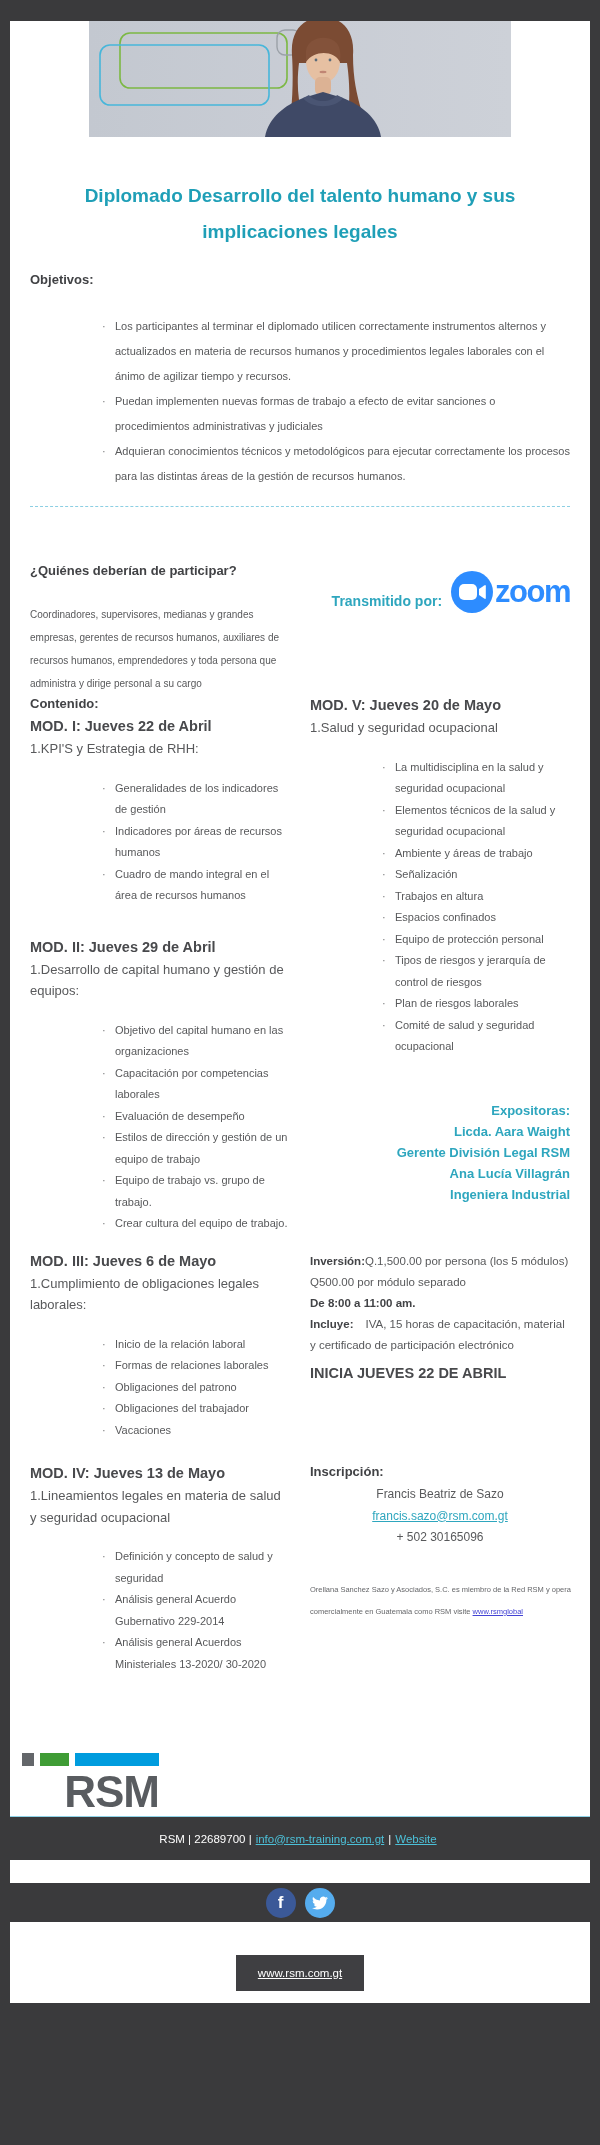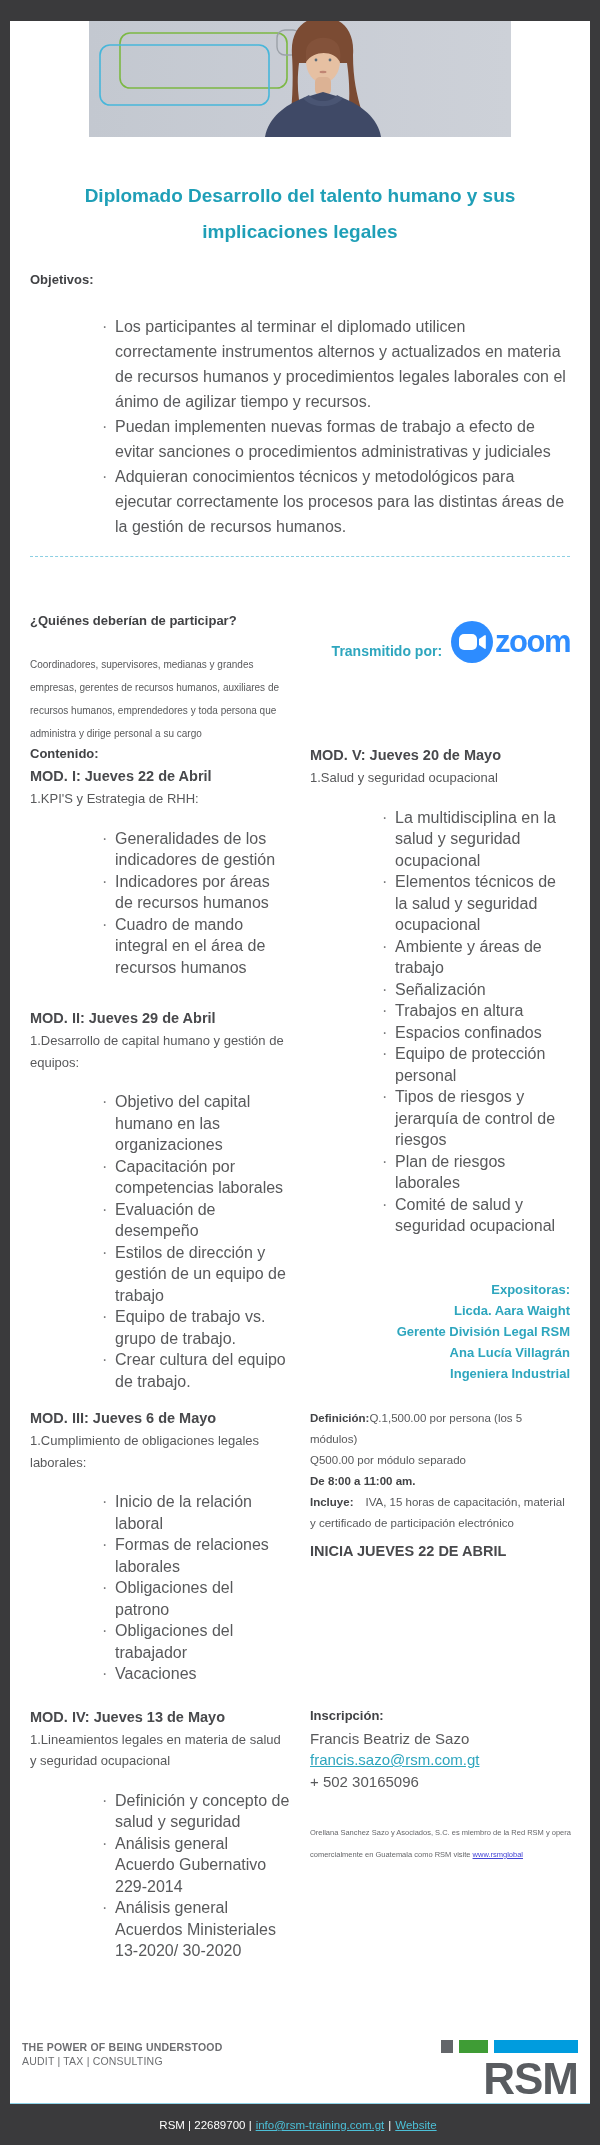--- a/index.html
+++ b/index.html
@@ -11,21 +11,21 @@
   .hero{width:422px;height:116px;margin:11px auto 0;display:block;}
 
   
   .title{margin:41px 20px 0;text-align:center;color:#1f9fb7;font-size:19px;line-height:36px;font-weight:bold;}
 
   .pad{padding:0 20px;}
   .sec-heading{font-size:13px;font-weight:bold;color:#414245;line-height:17px;}
 
   
   ul.bullets{list-style:none;margin:0;padding:0 0 0 70px;}
-  ul.bullets li{position:relative;padding-left:15px;font-size:16px;color:#58595b;}
+  ul.bullets li{position:relative;padding-left:15px;font-size:11px;color:#58595b;}
   ul.bullets li::before{content:"\00b7";position:absolute;left:2px;color:#77787a;}
   .objetivos{margin-top:21px;}
   .objetivos ul{margin-top:26px;}
   .objetivos li{line-height:25px;}
 
   .divider{border-top:1px dashed #8ccfe3;margin:17px 20px 0;height:0;}
 
   
   .grid{display:grid;grid-template-columns:260px 1fr;column-gap:20px;padding:0 20px;margin-top:55px;}
   .cell{min-width:0;}
@@ -47,21 +47,21 @@
 
   .row3{margin-top:16px;}
   .row4{margin-top:22px;}
 
   .inv p{margin:0;font-size:11.5px;line-height:21px;color:#58595b;}
   .inv b{color:#424346;}
   .inv .sched{font-weight:bold;color:#424346;}
   .inv .incluye-label{margin-right:12px;}
   .inicia{font-size:14.5px;font-weight:bold;color:#48494c;line-height:24px;margin-top:5px;}
 
-  .insc .line{margin:0;font-size:15px;line-height:21.5px;color:#58595b;}
+  .insc .line{margin:0;font-size:12px;line-height:21.5px;color:#58595b;text-align:center;}
   .insc .sec-heading{margin-bottom:4px;}
   a.teal-link{color:#2ea6be;text-decoration:underline;}
   .disclaimer{margin-top:30px;width:282px;font-size:7.5px;line-height:22px;color:#66676a;}
   a.blue-link{color:#4343d4;text-decoration:underline;}
 
   
   .rsm-footer{margin-top:78px;display:flex;justify-content:space-between;align-items:flex-start;padding:0 12px 0 12px;}
   .tagline{font-size:10.5px;font-weight:bold;color:#6d6e71;line-height:14px;letter-spacing:0.2px;}
   .services{font-size:10.5px;color:#6d6e71;line-height:14px;letter-spacing:0.2px;}
   .logo-col{text-align:right;}
@@ -214,21 +214,21 @@
 
           <li>Inicio de la relación laboral</li>
               <li>Formas de relaciones laborales</li>
               <li>Obligaciones del patrono</li>
               <li>Obligaciones del trabajador</li>
               <li>Vacaciones</li>
             </ul>
         </div>
       </div>
       <div class="cell row3 inv">
-        <p><b>Definición:</b><span>Q.1,500.00 por persona (los 5 módulos)</span></p>
+        <p><b>Inversión:</b><span>Q.1,500.00 por persona (los 5 módulos)</span></p>
         <p>Q500.00 por módulo separado</p>
         <p class="sched">De 8:00 a 11:00 am.</p>
         <p><b class="incluye-label">Incluye:</b><span>IVA, 15 horas de capacitación, material y certificado de participación electrónico</span></p>
         <div class="inicia">INICIA JUEVES 22 DE ABRIL</div>
       </div>
 
       <div class="cell row4">
         <div class="module">
           <div class="mod-title">MOD. IV: Jueves 13 de Mayo</div>
           <div class="mod-subtitle">1.Lineamientos legales en materia de salud y seguridad ocupacional</div>
@@ -243,24 +243,20 @@
       <div class="cell row4 insc">
         <div class="sec-heading">Inscripción:</div>
         <p class="line">Francis Beatriz de Sazo</p>
         <p class="line"><a class="teal-link" href="#">francis.sazo@rsm.com.gt</a></p>
         <p class="line">+ 502 30165096</p>
         <div class="disclaimer"><span>Orellana Sanchez Sazo y Asociados, S.C. es miembro de la Red RSM y opera comercialmente en Guatemala como RSM visite </span><a class="blue-link" href="#">www.rsmglobal</a></div>
       </div>
     </div>
 
     <div class="rsm-footer">
-      <div>
-        <div class="tagline">THE POWER OF BEING UNDERSTOOD</div>
-        <div class="services">AUDIT | TAX | CONSULTING</div>
-      </div>
       <div class="logo-col">
         <div class="logo-blocks">
           <div class="blk blk-gray"></div>
           <div class="blk blk-green"></div>
           <div class="blk blk-blue"></div>
         </div>
         <div class="rsm-word">RSM</div>
       </div>
     </div>
     <hr class="footer-line">

